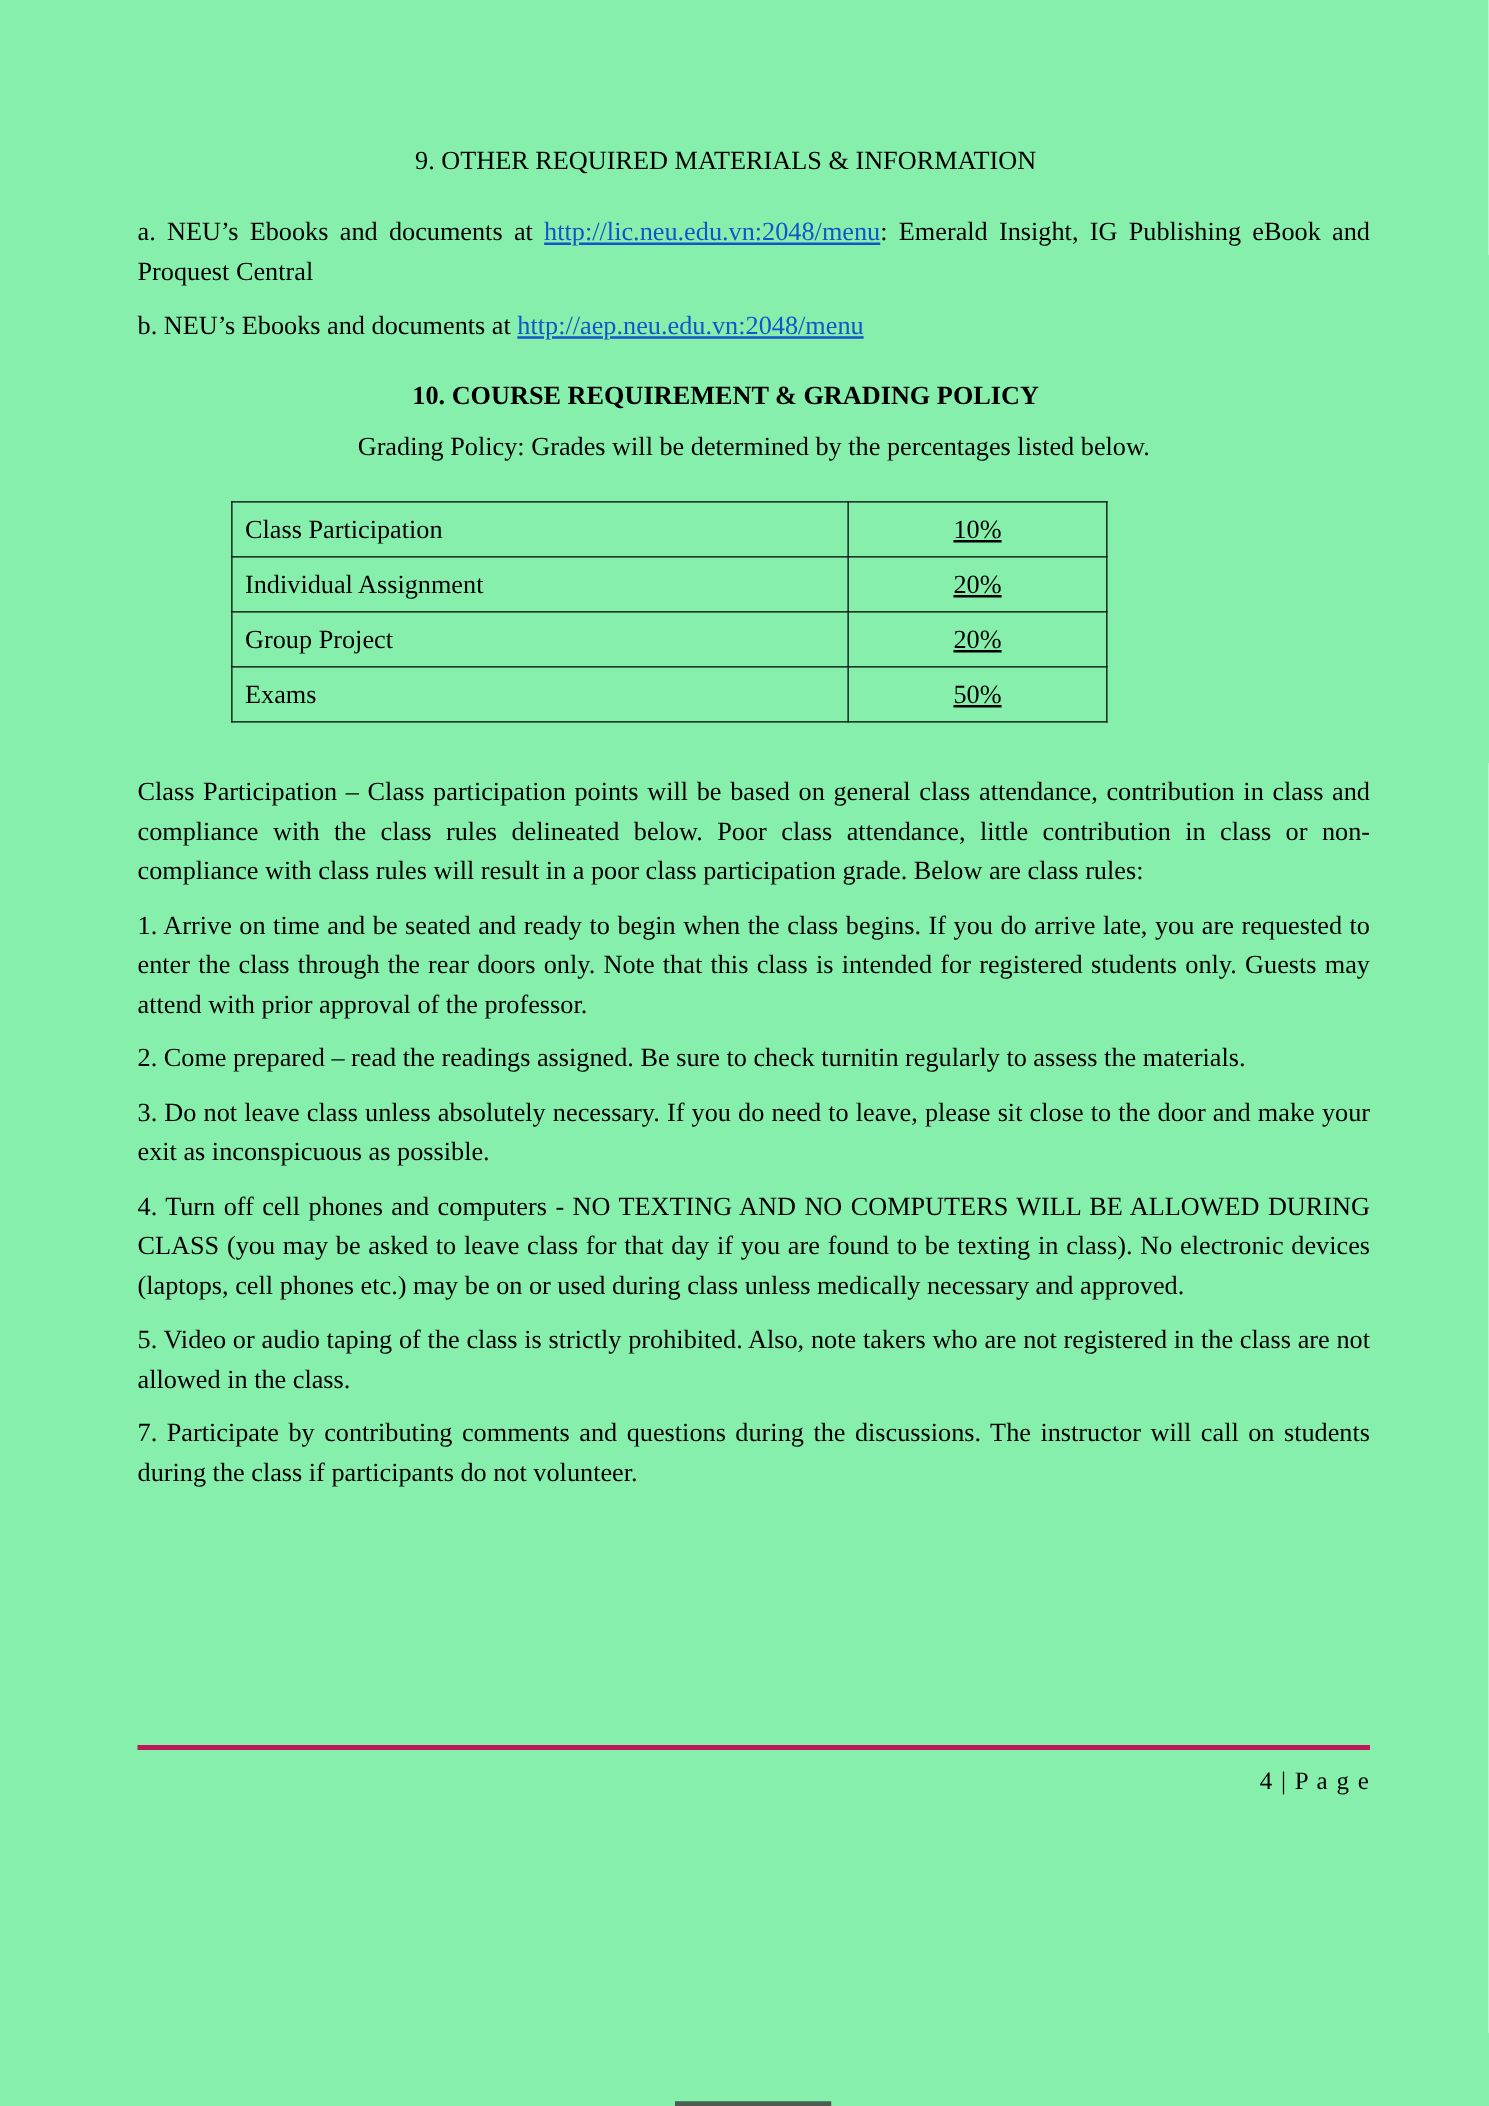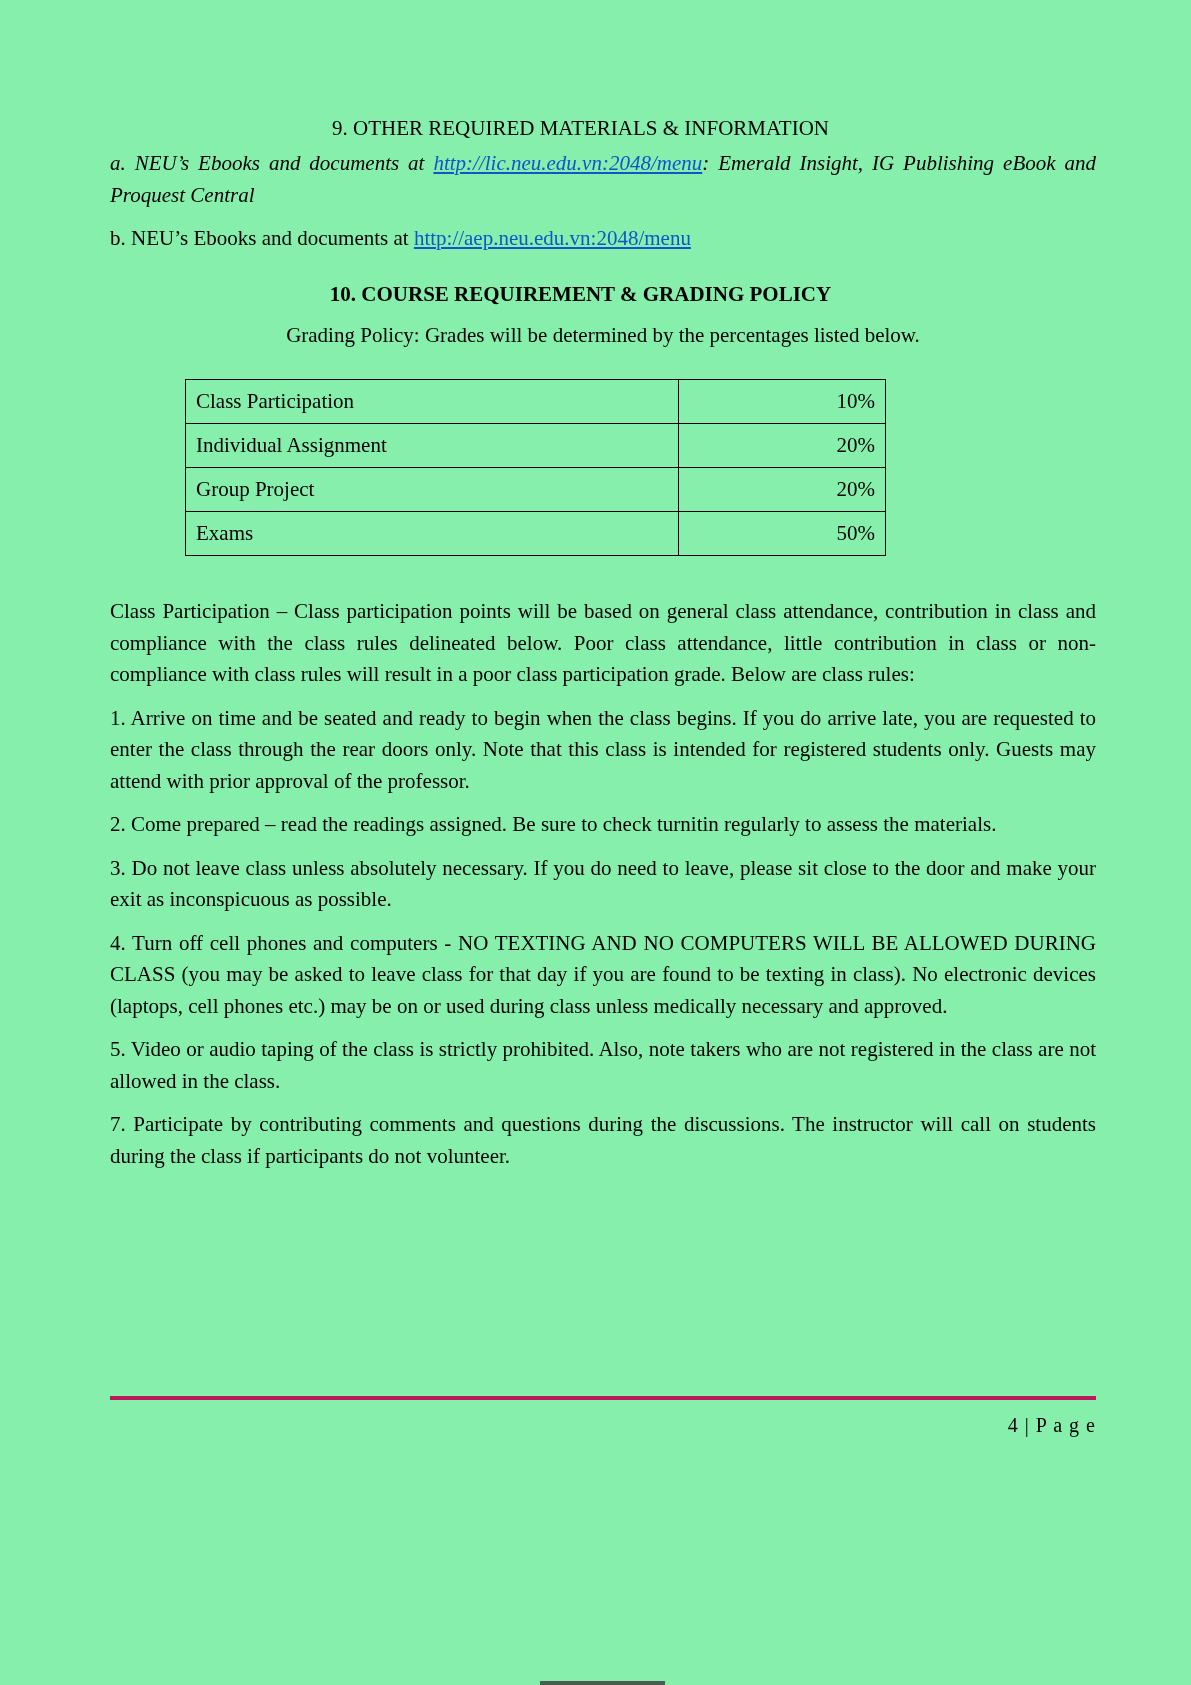--- a/index.html
+++ b/index.html
@@ -25,21 +25,21 @@
     font-weight: normal;
   }
   .heading.second { margin-top: 23px; font-weight: bold; }
 
   .para {
     font-size: 21px;
     line-height: 31.5px;
     text-align: justify;
     margin: 12px 0 0 0;
   }
-  .para.first { margin-top: 4px; font-style: italic; }
+  .para.first { margin-top: 26px; }
   .para.no-justify { text-align: center; }
 
   a.link {
     color: #1155CC;
     text-decoration: underline;
     cursor: pointer;
   }
 
   table.grading {
     border-collapse: collapse;
@@ -48,21 +48,21 @@
     width: 700px;
   }
   table.grading td {
     border: 1.5px solid #000000;
     font-size: 21px;
     height: 44px;
     padding: 0 10px;
     vertical-align: middle;
   }
   td.comp-cell { width: 493px; text-align: left; }
-  td.weight-cell { width: 207px; text-align: right; }
+  td.weight-cell { width: 207px; text-align: center; text-decoration: underline; }
 
   .cp-para { margin-top: 40px; }
 
   .footer {
     position: absolute;
     left: 110px;
     right: 95px;
     top: 1396px;
     border-top: 4px solid #be185d;
     text-align: right;

